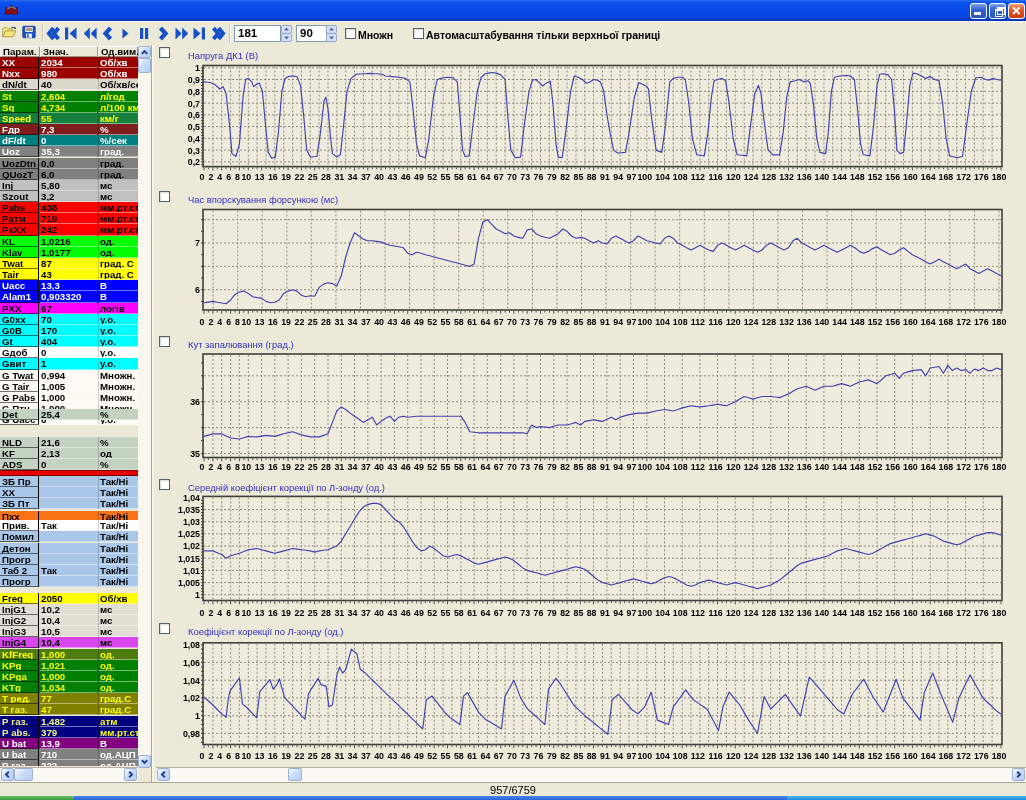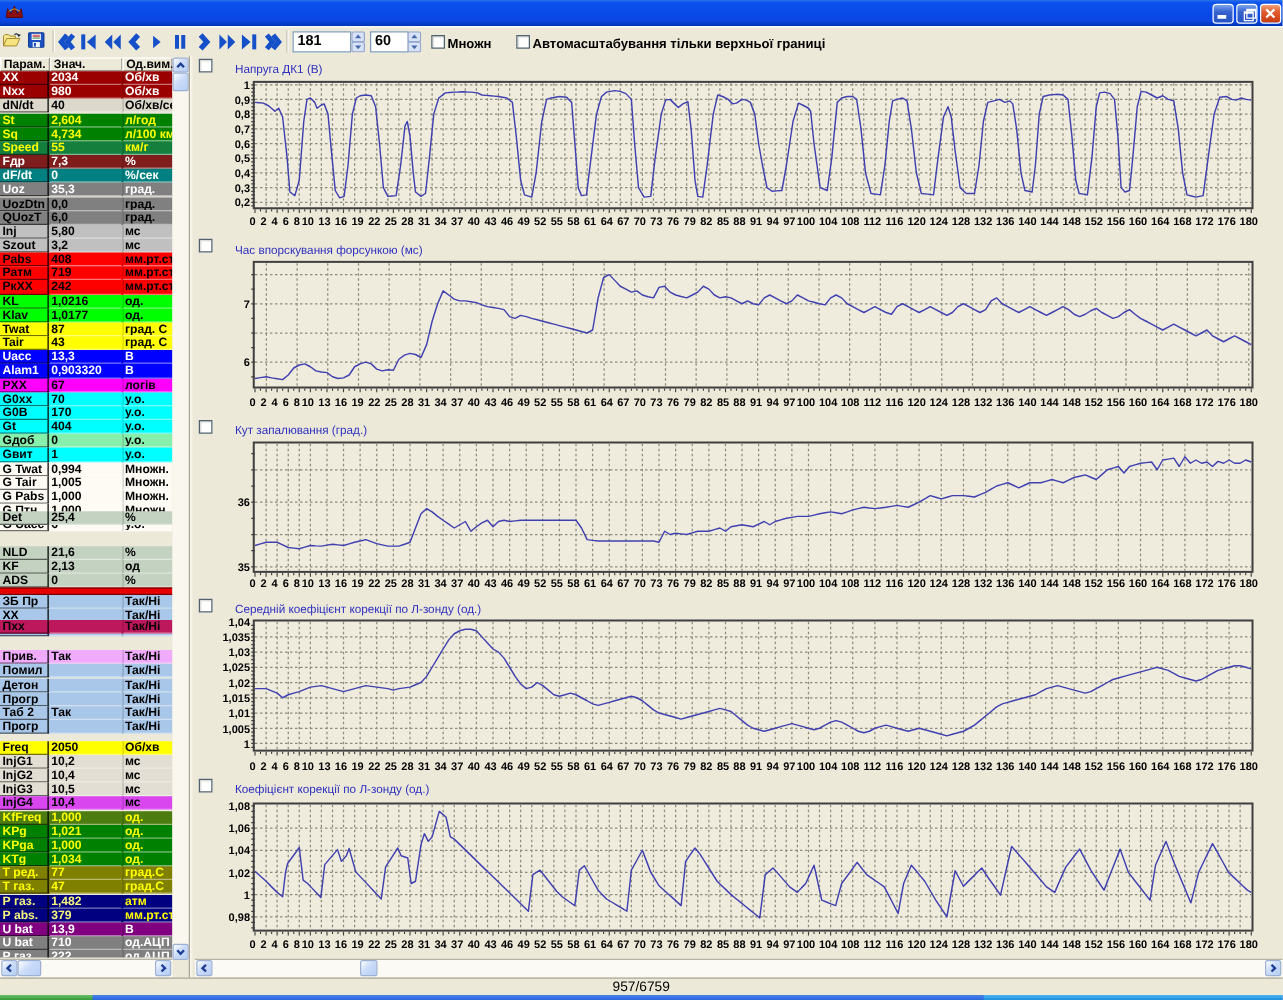--- a/index.html
+++ b/index.html
@@ -95,21 +95,21 @@
 <div style="position:absolute;left:229px;top:24px;width:1px;height:18px;background:#c8c4b4;border-right:1px solid #fff"></div>
 <div style="position:absolute;left:234px;top:25px;width:47px;height:17px;background:#fff;
 border:1px solid #7f9db9;box-sizing:border-box;font-size:11.5px;font-weight:bold;line-height:15px;padding-left:3px">181</div>
 <svg style="position:absolute;left:281px;top:25px" width="11" height="17" viewBox="0 0 11 17">
     <rect x=".5" y=".5" width="10" height="7.8" rx="1.5" fill="#d7e2f7" stroke="#96a8ce"></rect>
     <rect x=".5" y="8.7" width="10" height="7.8" rx="1.5" fill="#d7e2f7" stroke="#96a8ce"></rect>
     <path d="M5.5 2.6 L8 5.6 H3 Z" fill="#4668a8"></path>
     <path d="M5.5 14.4 L8 11.4 H3 Z" fill="#4668a8"></path>
   </svg>
 <div style="position:absolute;left:296px;top:25px;width:31px;height:17px;background:#fff;
-border:1px solid #7f9db9;box-sizing:border-box;font-size:11.5px;font-weight:bold;line-height:15px;padding-left:3px">60</div>
+border:1px solid #7f9db9;box-sizing:border-box;font-size:11.5px;font-weight:bold;line-height:15px;padding-left:3px">90</div>
 <svg style="position:absolute;left:326px;top:25px" width="11" height="17" viewBox="0 0 11 17">
     <rect x=".5" y=".5" width="10" height="7.8" rx="1.5" fill="#d7e2f7" stroke="#96a8ce"></rect>
     <rect x=".5" y="8.7" width="10" height="7.8" rx="1.5" fill="#d7e2f7" stroke="#96a8ce"></rect>
     <path d="M5.5 2.6 L8 5.6 H3 Z" fill="#4668a8"></path>
     <path d="M5.5 14.4 L8 11.4 H3 Z" fill="#4668a8"></path>
   </svg>
 <div style="position:absolute;left:345px;top:28px;width:11px;height:11px;background:#fff;border:1.5px solid #51626e;box-sizing:border-box;box-shadow:inset 1px 1px 1px #d8d8d4"></div>
 <span style="position:absolute;left:358px;top:28.5px;font-size:10.5px;font-weight:bold">Множн</span>
 <div style="position:absolute;left:413px;top:28px;width:11px;height:11px;background:#fff;border:1.5px solid #51626e;box-sizing:border-box;box-shadow:inset 1px 1px 1px #d8d8d4"></div>
 <span style="position:absolute;left:426px;top:28.5px;font-size:10.5px;font-weight:bold">Автомасштабування тільки верхньої границі</span>
@@ -240,21 +240,21 @@
 <div class="tr" style="top:324.9px;background:#00ffff">
       <div class="c1" style="color:#000">G0B</div>
       <div class="c2" style="color:#000">170</div>
       <div class="c3" style="color:#000">у.о.</div>
     </div>
 <div class="tr" style="top:336.1px;background:#00ffff">
       <div class="c1" style="color:#000">Gt</div>
       <div class="c2" style="color:#000">404</div>
       <div class="c3" style="color:#000">у.о.</div>
     </div>
-<div class="tr" style="top:347.2px;background:#86efac">
+<div class="tr" style="top:347.2px;background:#ffffff">
       <div class="c1" style="color:#000">Gдоб</div>
       <div class="c2" style="color:#000">0</div>
       <div class="c3" style="color:#000">у.о.</div>
     </div>
 <div class="tr" style="top:358.4px;background:#00ffff">
       <div class="c1" style="color:#000">Gвит</div>
       <div class="c2" style="color:#000">1</div>
       <div class="c3" style="color:#000">у.о.</div>
     </div>
 <div class="tr" style="top:369.6px;background:#fdfbf4">
@@ -311,26 +311,26 @@
 <div class="tr" style="top:486.7px;background:#a9c7e8">
       <div class="c1" style="color:#000">ХХ</div>
       <div class="c2" style="color:#000"></div>
       <div class="c3" style="color:#000">Так/Ні</div>
     </div>
 <div class="tr" style="top:497.9px;background:#a9c7e8">
       <div class="c1" style="color:#000">ЗБ Пт</div>
       <div class="c2" style="color:#000"></div>
       <div class="c3" style="color:#000">Так/Ні</div>
     </div>
-<div class="tr" style="top:496px;background:#be185d">
+<div class="tr" style="top:511px;background:#f97316">
       <div class="c1" style="color:#000">Пхх</div>
       <div class="c2" style="color:#000"></div>
       <div class="c3" style="color:#000">Так/Ні</div>
     </div>
-<div class="tr" style="top:520.2px;background:#f0abfc">
+<div class="tr" style="top:520.2px;background:#ffffff">
       <div class="c1" style="color:#000">Прив.</div>
       <div class="c2" style="color:#000">Так</div>
       <div class="c3" style="color:#000">Так/Ні</div>
     </div>
 <div class="tr" style="top:531.3px;background:#a9c7e8">
       <div class="c1" style="color:#000">Помил</div>
       <div class="c2" style="color:#000"></div>
       <div class="c3" style="color:#000">Так/Ні</div>
     </div>
 <div class="tr" style="top:542.5px;background:#a9c7e8">

